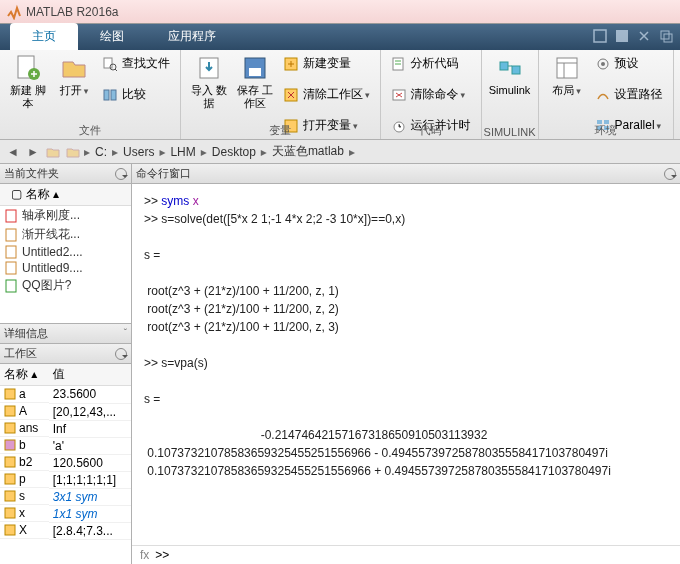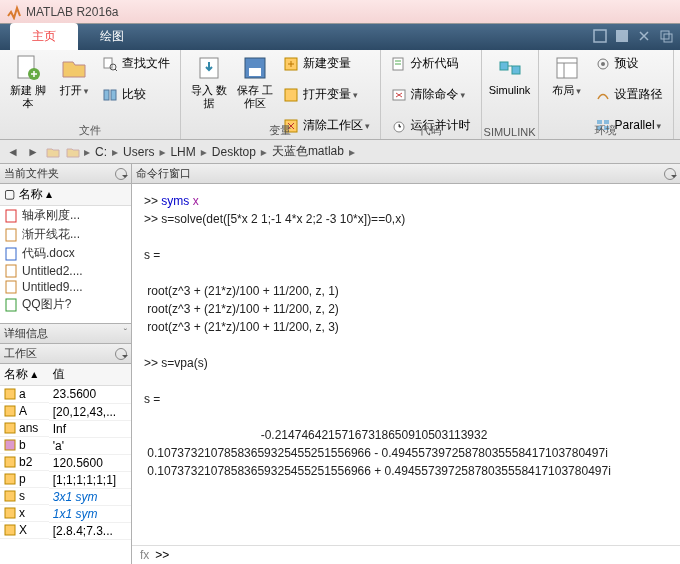--- a/index.html
+++ b/index.html
@@ -4,21 +4,21 @@
 <style>
 * { margin: 0; padding: 0; box-sizing: border-box; font-family: "Microsoft YaHei", Arial, sans-serif; font-size: 12px; }
 body { background: #f0f0f0; width: 680px; height: 564px; overflow: hidden; }
 
 .titlebar { height: 24px; background: linear-gradient(#fce7e7, #f5d5d5); display: flex; align-items: center; padding: 0 6px; border-bottom: 1px solid #999; }
 .titlebar .logo { width: 16px; height: 16px; margin-right: 4px; }
 .titlebar .title { color: #444; }
 
 .tabstrip { height: 26px; background: linear-gradient(#4a6b8a, #2d4a66); display: flex; align-items: flex-end; padding-left: 10px; position: relative; }
 .tab { padding: 5px 22px; color: #fff; cursor: pointer; border-top-left-radius: 4px; border-top-right-radius: 4px; }
-.tab.active { background: #fff; color: #ef4444; font-weight: 500; }
+.tab.active { background: #fff; color: #0369a1; font-weight: 500; }
 .quick-icons { position: absolute; right: 6px; top: 4px; display: flex; gap: 6px; }
 .qicon { width: 16px; height: 16px; opacity: 0.7; }
 
 .ribbon { height: 90px; background: linear-gradient(#f7f7f7, #e5e5e5); border-bottom: 1px solid #b0b0b0; display: flex; }
 .ribbon-group { border-right: 1px solid #c8c8c8; padding: 2px 6px 0 6px; display: flex; flex-direction: column; position: relative; }
 .ribbon-group-label { text-align: center; font-size: 11px; color: #555; position: absolute; bottom: 1px; left: 0; right: 0; }
 .ribbon-items { display: flex; gap: 2px; height: 74px; align-items: flex-start; }
 .big-btn { display: flex; flex-direction: column; align-items: center; width: 44px; padding-top: 2px; cursor: pointer; }
 .big-btn .ic { width: 28px; height: 28px; margin-bottom: 2px; }
 .big-btn span { font-size: 11px; text-align: center; line-height: 13px; }
@@ -32,21 +32,21 @@
 .sep { color: #666; }
 
 .main { display: flex; height: 400px; }
 
 .left { width: 132px; display: flex; flex-direction: column; border-right: 1px solid #b0b0b0; background: #fff; }
 .panel-head { height: 20px; background: linear-gradient(#f0f0f0, #dedede); border-bottom: 1px solid #b0b0b0; display: flex; align-items: center; padding: 0 4px; justify-content: space-between; }
 .panel-head span { font-size: 11px; color: #333; }
 .odot { width: 12px; height: 12px; border: 1px solid #888; border-radius: 50%; display: inline-block; position: relative; }
 .odot::after { content: ""; position: absolute; right: -2px; bottom: -2px; border: 3px solid transparent; border-top-color: #555; }
 .file-list { flex: 0 0 auto; height: 140px; overflow: hidden; border-bottom: 1px solid #b0b0b0; }
-.file-head { display: flex; align-items: center; padding: 2px 4px; border-bottom: 1px solid #ddd; background: #f6f6f6; font-size: 11px; }
+.file-head { display: flex; align-items: center; padding: 2px 11px; border-bottom: 1px solid #ddd; background: #f6f6f6; font-size: 11px; }
 .file-item { display: flex; align-items: center; gap: 4px; padding: 1px 4px; font-size: 11px; color: #333; }
 .file-item .fic { width: 14px; height: 14px; }
 .detail-sec { height: 20px; }
 .ws-sec { flex: 1; overflow: auto; }
 .ws-table { width: 100%; border-collapse: collapse; font-size: 11px; }
 .ws-table th { text-align: left; padding: 2px 4px; background: #f6f6f6; border-bottom: 1px solid #ddd; font-weight: normal; }
 .ws-table td { padding: 1px 4px; border-bottom: 1px solid #f0f0f0; }
 .ws-table td:first-child { display: flex; align-items: center; gap: 3px; }
 .varic { width: 12px; height: 12px; }
 .sym { color: #0066cc; font-style: italic; }
@@ -66,20 +66,21 @@
 <div class="titlebar">
   <svg class="logo" viewBox="0 0 16 16">
       <path d="M2 12 L5 8 L8 14 L11 4 L14 12" fill="none" stroke="#d97b2f" stroke-width="2"></path>
     </svg>
   <span class="title">MATLAB R2016a</span>
 </div>
 
 <div class="tabstrip">
   <div class="tab active">主页</div>
   <div class="tab">绘图</div>
+  <div class="tab">应用程序</div>
   <div class="quick-icons">
     <svg class="qicon" viewBox="0 0 16 16">
         <rect x="2" y="2" width="12" height="12" fill="none" stroke="#cde" stroke-width="1.5"></rect>
       </svg>
     <svg class="qicon" viewBox="0 0 16 16">
         <rect x="2" y="2" width="12" height="12" fill="#cde"></rect>
       </svg>
     <svg class="qicon" viewBox="0 0 16 16">
         <path d="M4 4 L12 12 M12 4 L4 12" stroke="#cde" stroke-width="1.5"></path>
       </svg>
@@ -151,29 +152,29 @@
         <div class="small-btn">
             <svg class="ic" viewBox="0 0 16 16">
               <rect x="2" y="2" width="12" height="12" fill="#fc6" stroke="#b80"></rect>
               <path d="M8 5v6M5 8h6" stroke="#b70"></path>
             </svg>
             <span>新建变量</span>
           </div>
         <div class="small-btn">
             <svg class="ic" viewBox="0 0 16 16">
               <rect x="2" y="2" width="12" height="12" fill="#fc6" stroke="#b80"></rect>
+              <path d="M5 5l6 6M11 5l-6 6" stroke="#b33"></path>
+            </svg>
+            <span class="dd-arrow">清除工作区</span>
+          </div>
+        <div class="small-btn">
+            <svg class="ic" viewBox="0 0 16 16">
+              <rect x="2" y="2" width="12" height="12" fill="#fc6" stroke="#b80"></rect>
             </svg>
             <span class="dd-arrow">打开变量</span>
-          </div>
-        <div class="small-btn">
-            <svg class="ic" viewBox="0 0 16 16">
-              <rect x="2" y="2" width="12" height="12" fill="#fc6" stroke="#b80"></rect>
-              <path d="M5 5l6 6M11 5l-6 6" stroke="#b33"></path>
-            </svg>
-            <span class="dd-arrow">清除工作区</span>
           </div>
       </div>
     </div>
     <div class="ribbon-group-label">变量</div>
   </div>
 
   <div class="ribbon-group">
     <div class="ribbon-items">
       <div class="small-col">
         <div class="small-btn">
@@ -298,26 +299,20 @@
             <span>轴承刚度...</span>
           </div>
           <div class="file-item">
             <svg class="fic" viewBox="0 0 14 14">
               <rect x="2" y="1" width="10" height="12" fill="#fff" stroke="#c83"></rect>
             </svg>
             <span>渐开线花...</span>
           </div>
           <div class="file-item">
             <svg class="fic" viewBox="0 0 14 14">
-              <rect x="2" y="1" width="10" height="12" fill="#fff" stroke="#36c"></rect>
-            </svg>
-            <span>代码.docx</span>
-          </div>
-          <div class="file-item">
-            <svg class="fic" viewBox="0 0 14 14">
               <rect x="2" y="1" width="10" height="12" fill="#fff" stroke="#c83"></rect>
             </svg>
             <span>Untitled2....</span>
           </div>
           <div class="file-item">
             <svg class="fic" viewBox="0 0 14 14">
               <rect x="2" y="1" width="10" height="12" fill="#fff" stroke="#c83"></rect>
             </svg>
             <span>Untitled9....</span>
           </div>

